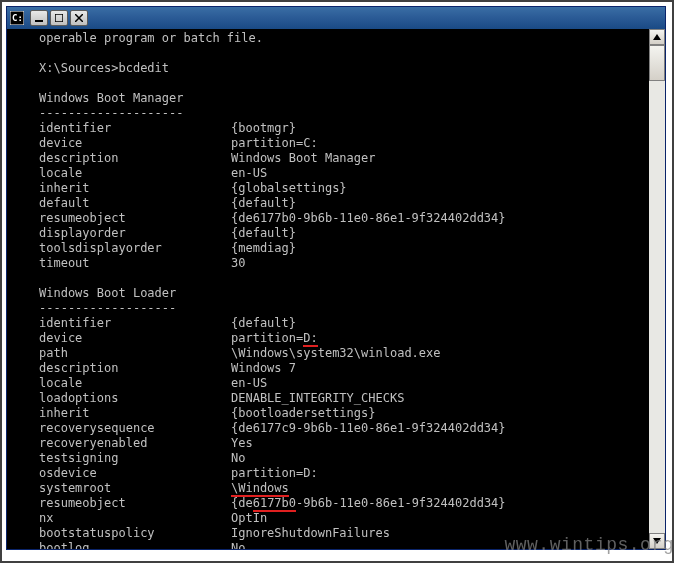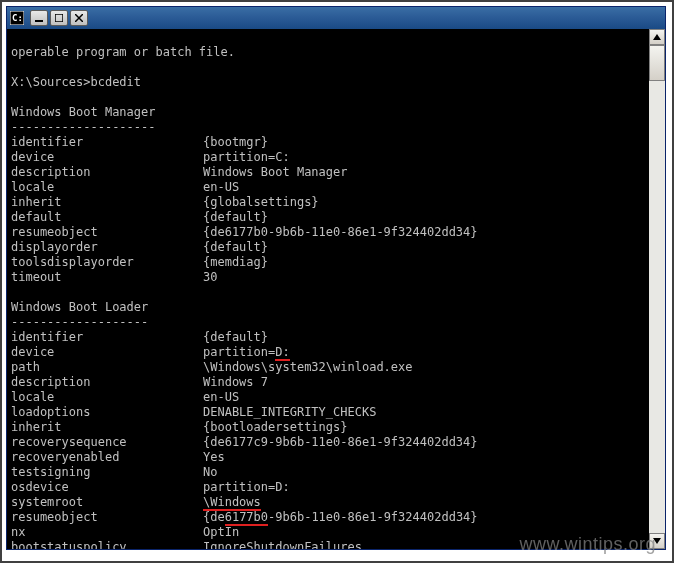--- a/index.html
+++ b/index.html
@@ -57,23 +57,24 @@
     left: 0;
     right: 0;
     display: flex;
   }
   .term {
     flex: 1;
     background: #000;
     color: #c0c0c0;
     font-size: 12px;
     line-height: 15px;
-    padding: 16px 4px;
+    padding: 2px 4px;
     white-space: pre;
     overflow: hidden;
+    margin-left: 28px;
   }
   .divline { letter-spacing:0; }
   .scrollbar {
     width: 16px;
     background: #d4d0c8;
     display: flex;
     flex-direction: column;
   }
   .sb-btn {
     height: 16px;
@@ -89,23 +90,23 @@
     left: 0; right: 0;
     top: 0;
     height: 36px;
     background: linear-gradient(#f4f4f0,#d4d0c8);
     border: 1px solid #808080;
   }
   .row { display: block; }
   .k { display: inline-block; width: 192px; }
   .watermark {
     position: absolute;
-    right: 18px;
+    right: 0;
     bottom: 8px;
-    font-family: Liberation Sans, sans-serif;
+    font-family: Liberation Mono, monospace;
     font-size: 18px;
     color: rgba(128,128,128,0.75);
     letter-spacing: 0.5px;
   }
   .ul-red { border-bottom: 2px solid #e02020; }
 </style>
 </head>
 <body>
 
 <div class="frame"></div>

